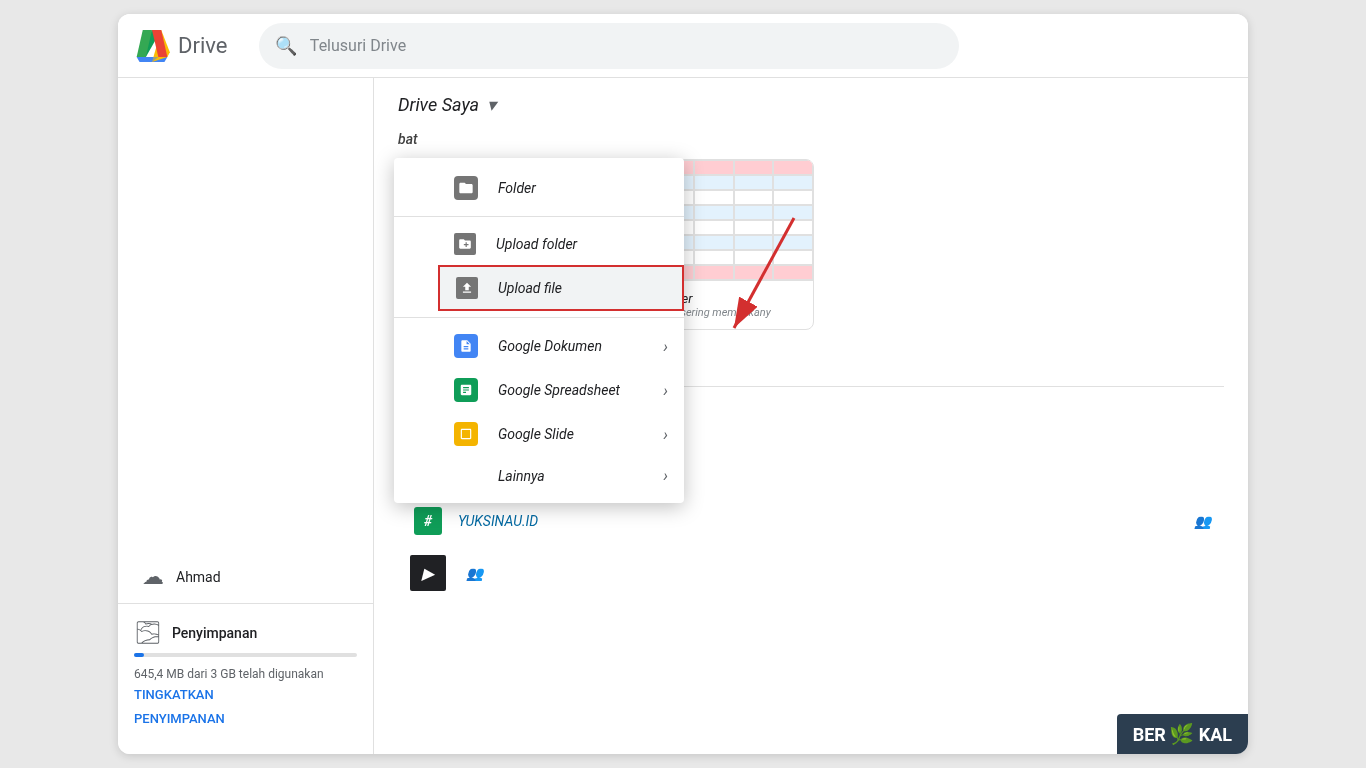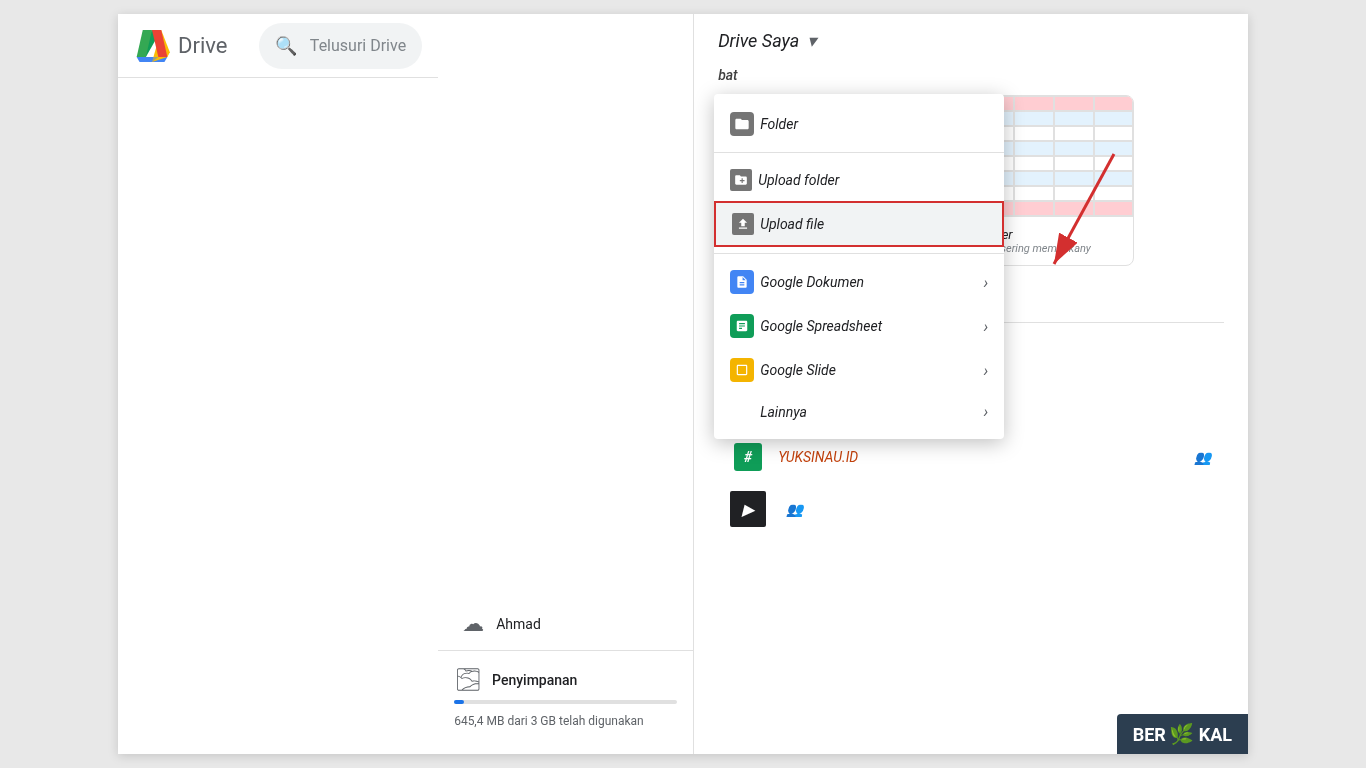--- a/index.html
+++ b/index.html
@@ -12,24 +12,24 @@
       overflow: hidden;
       display: flex;
       align-items: center;
       justify-content: center;
     }
 
     .main-container {
       width: 1130px;
       height: 740px;
       background: #fff;
-      border-radius: 0;
+      border-radius: 12px;
       box-shadow: 0 2px 10px rgba(0,0,0,0.15);
       display: flex;
-      flex-direction: row;
+      flex-direction: column;
       overflow: hidden;
       position: relative;
     }
 
     
     .header {
       height: 64px;
       background: #fff;
       display: flex;
       align-items: center;
@@ -317,44 +317,45 @@
     }
 
     .shared-icon {
       font-size: 14px;
       color: #80868b;
       margin-left: 8px;
     }
 
     .file-row-name {
       font-size: 14px;
-      color: #c2410c;
+      color: #0369a1;
       flex: 1;
     }
 
     
     .context-menu {
       position: absolute;
       top: 80px;
       left: 20px;
       width: 290px;
       background: #fff;
       border-radius: 4px;
       box-shadow: 0 4px 20px rgba(0,0,0,0.25);
       z-index: 100;
       padding: 8px 0;
     }
 
     .menu-item {
       display: flex;
       align-items: center;
-      gap: 6px;
+      gap: 20px;
       padding: 10px 16px;
       cursor: pointer;
       position: relative;
+      margin-left: 44px;
     }
 
     .menu-item.highlighted {
       background: #f1f3f4;
       border: 2px solid #d32f2f;
     }
 
     .menu-item-icon {
       width: 24px;
       height: 24px;
@@ -504,20 +505,22 @@
 
       <div class="sidebar-bottom">
         <div style="display:flex;align-items:center;gap:10px;margin-bottom:8px;">
           <span style="font-size:22px;color:#5f6368;">🌫</span>
           <span class="storage-label">Penyimpanan</span>
         </div>
         <div class="storage-bar-container">
           <div class="storage-bar-fill"></div>
         </div>
         <div class="storage-info">645,4 MB dari 3 GB telah digunakan</div>
+        <div class="upgrade-link" style="white-space:pre-line;">TINGKATKAN
+PENYIMPANAN</div>
       </div>
     </div>
 
     <div class="main-content" style="position:relative;">
 
       <div class="breadcrumb-area">
         <span class="breadcrumb-title">Drive Saya</span>
         <span class="chevron-icon">▾</span>
       </div>
 

